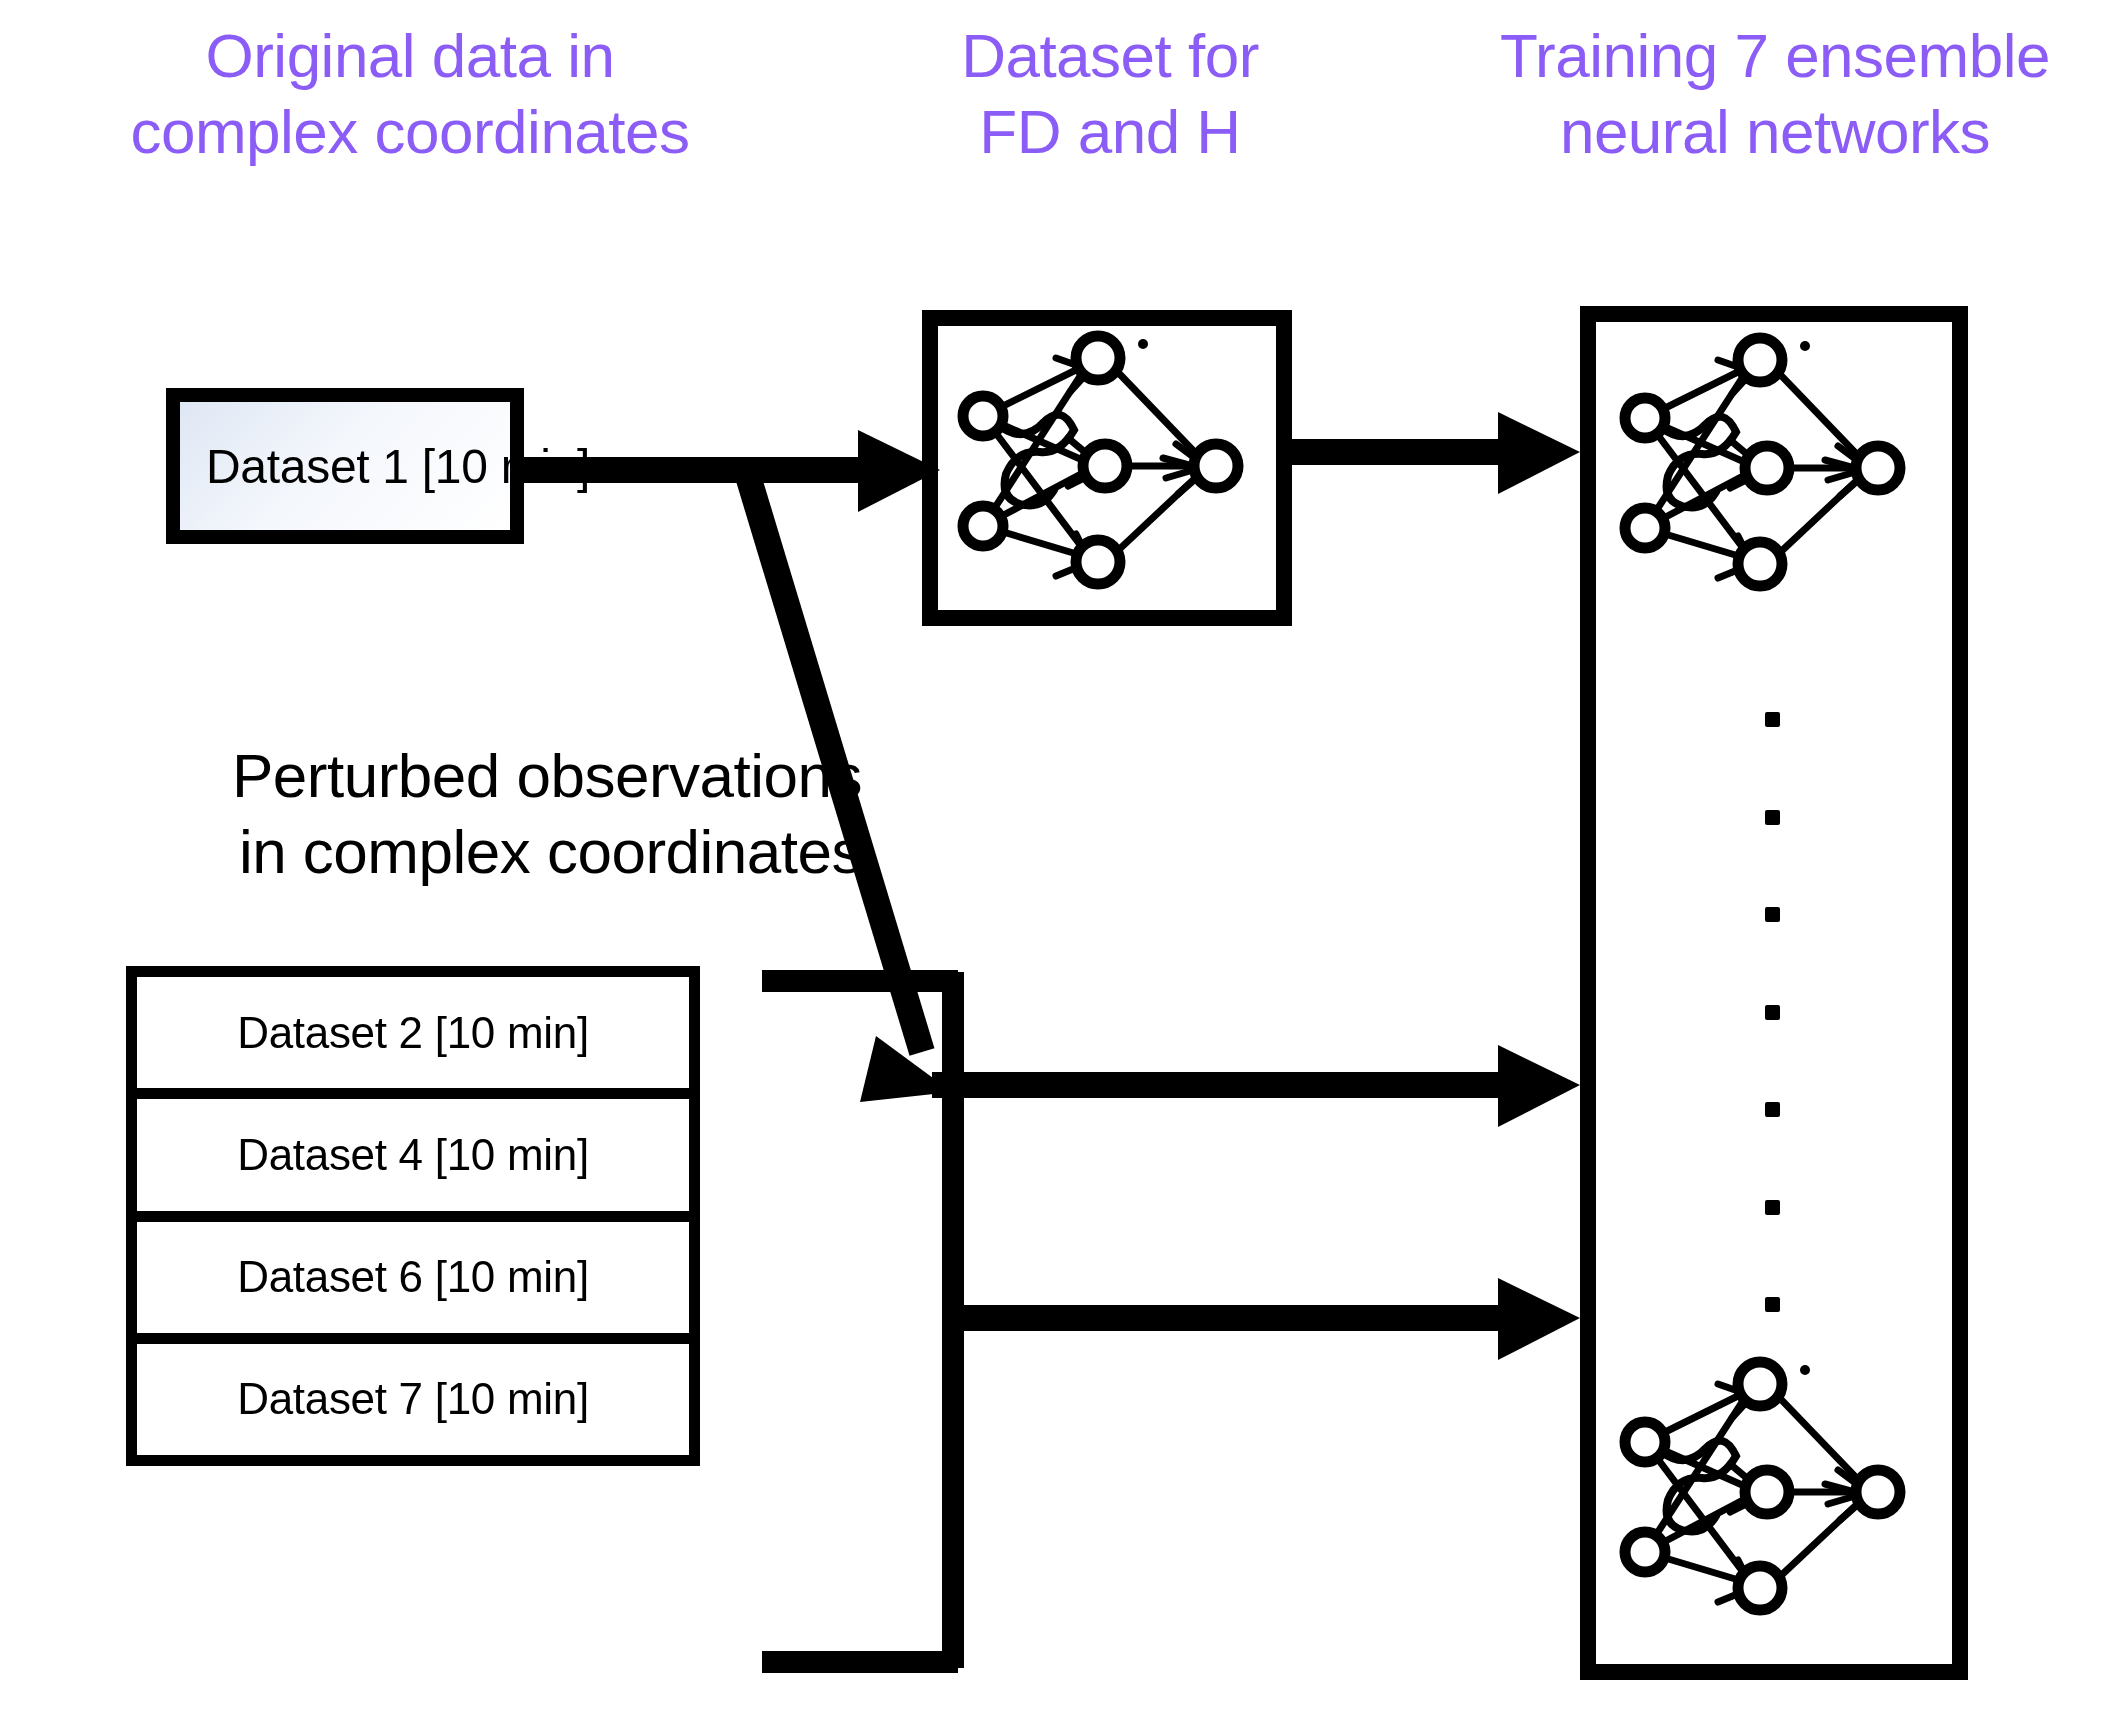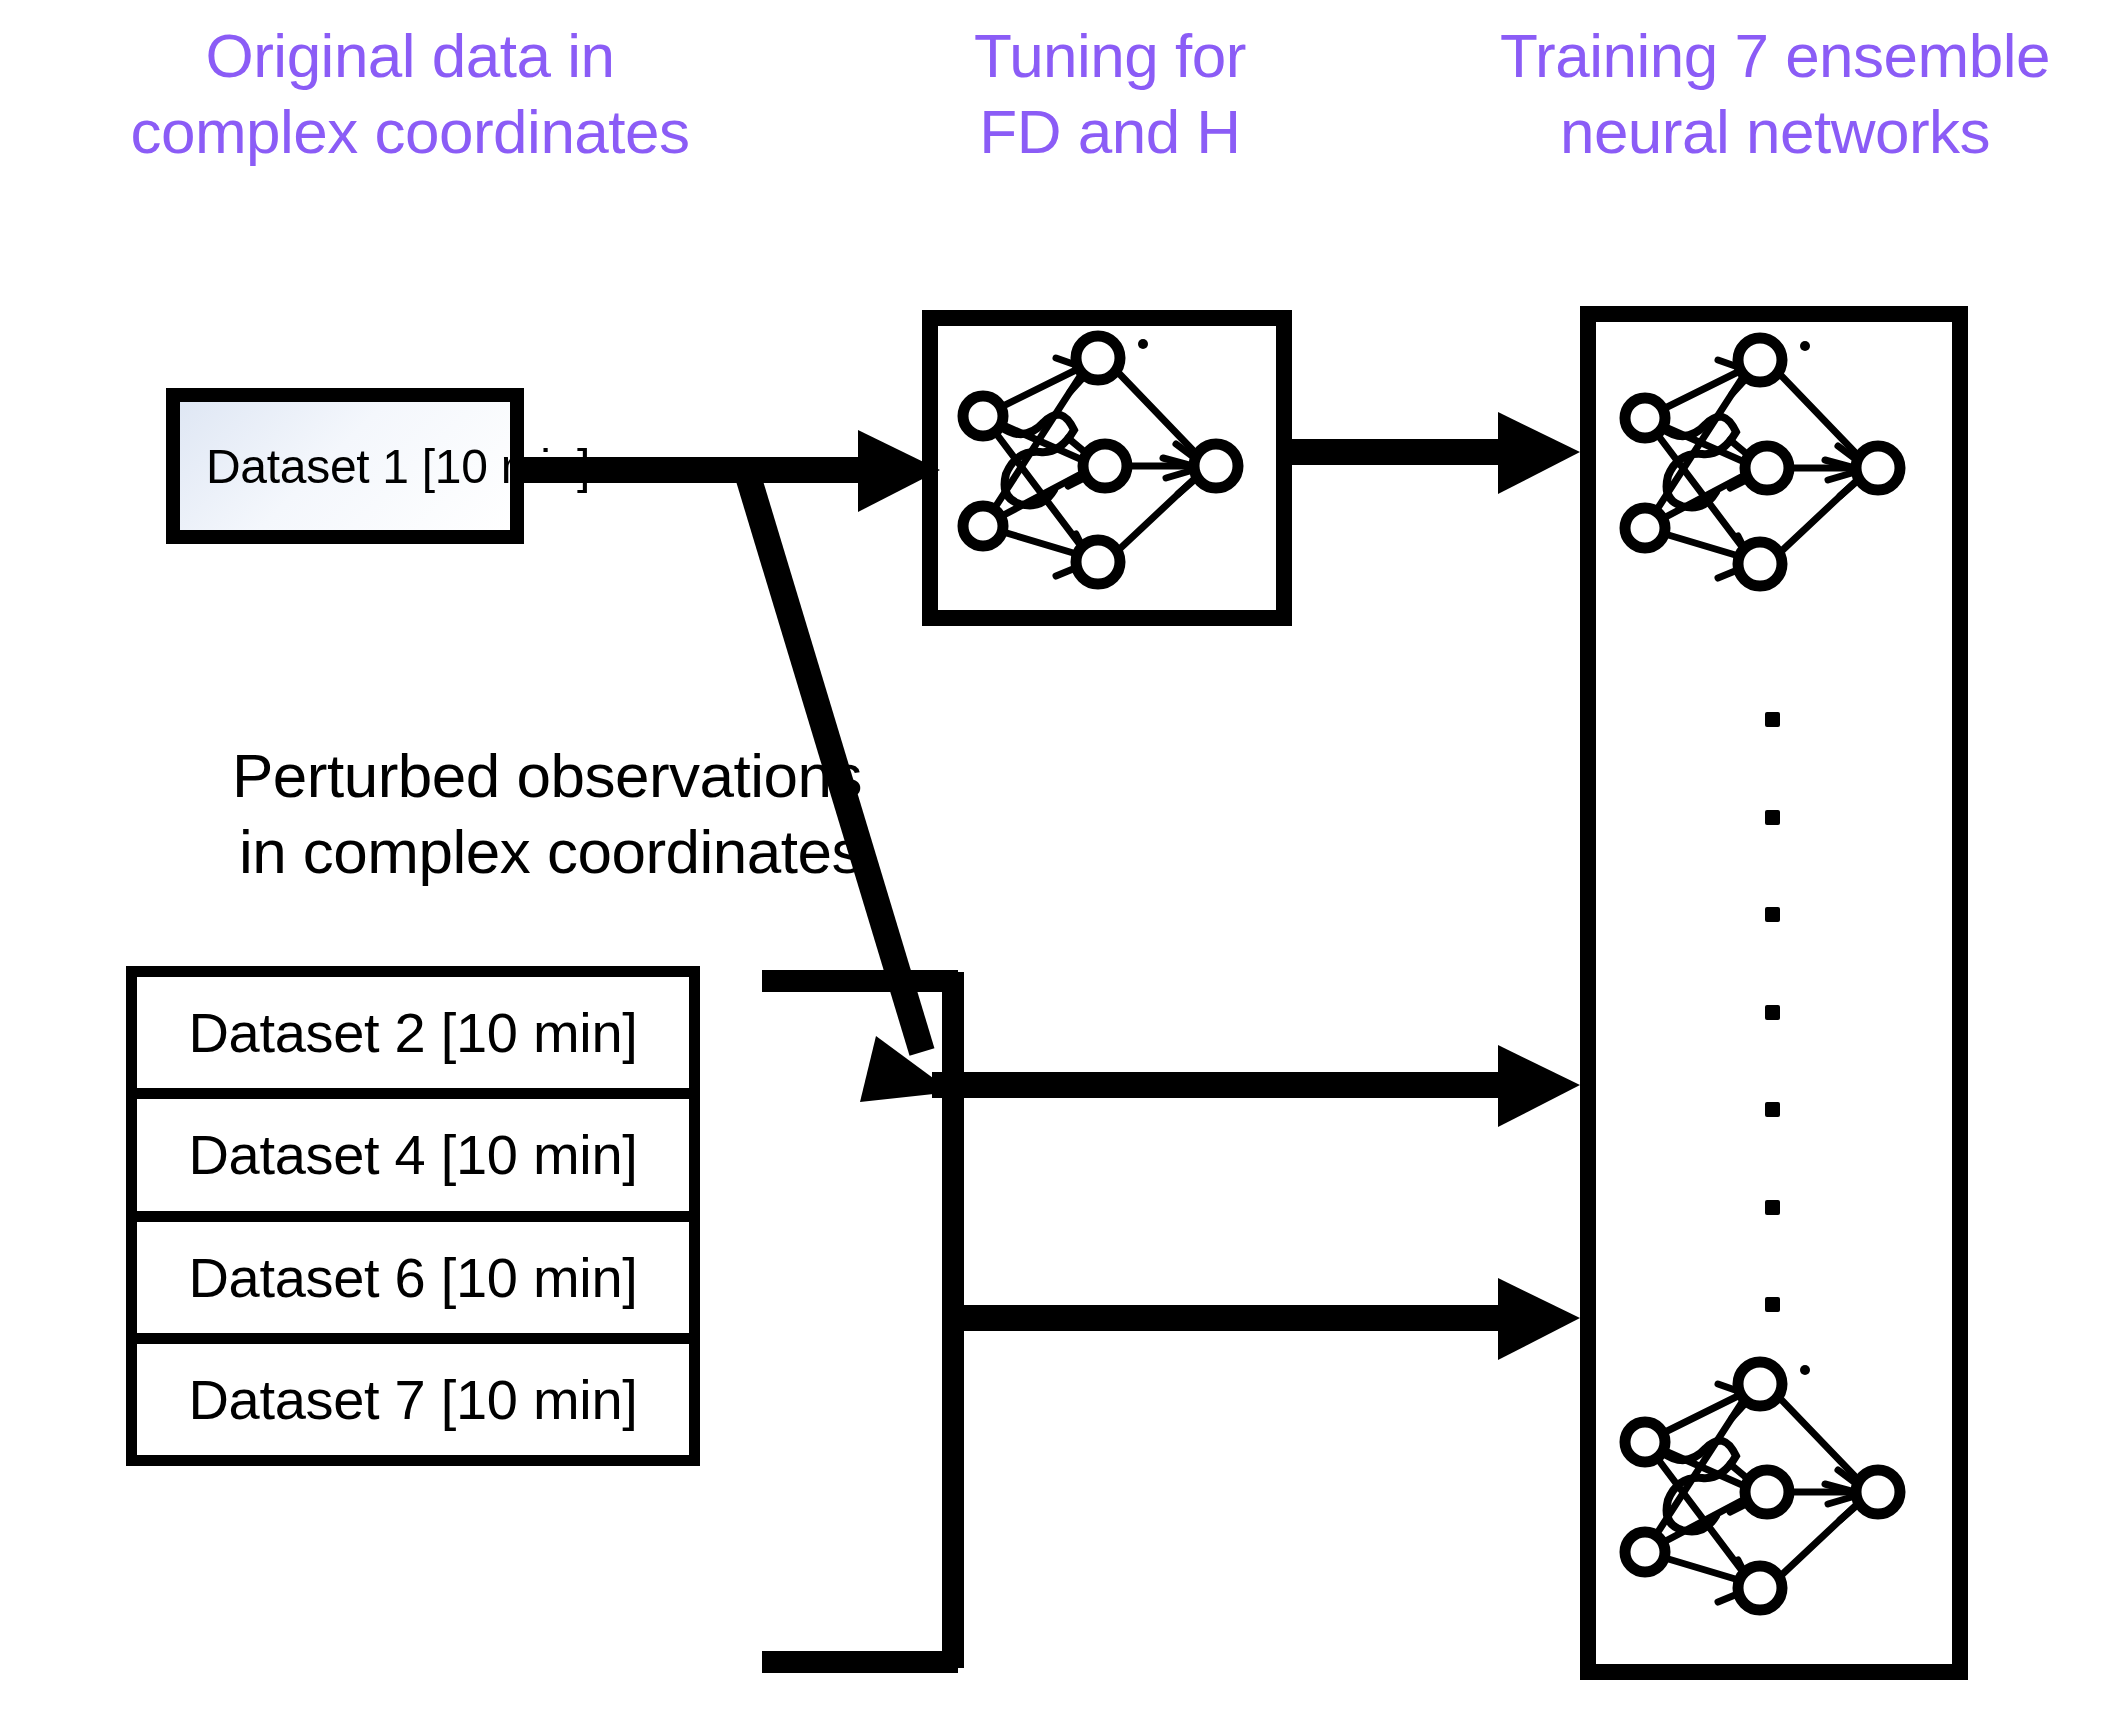--- a/index.html
+++ b/index.html
@@ -83,21 +83,21 @@
     flex: 1 1 0;
     border-bottom: 11px solid #000000;
     display: flex;
     align-items: center;
     justify-content: center;
     background: #ffffff;
     box-sizing: border-box;
   }
   #dataset-stack .ds-row:last-child { border-bottom: none; }
   #dataset-stack .ds-row span {
-    font-size: 56px;
+    font-size: 44px;
     color: #000000;
     white-space: nowrap;
     letter-spacing: -0.3px;
   }
 
   
   .nn-box {
     position: absolute;
     border: 16px solid #000000;
     box-sizing: border-box;
@@ -137,21 +137,21 @@
   }
 </style>
 </head>
 <body>
 
 <div id="canvas">
 
   <div class="hdr" id="hdr-original">Original data in
 complex coordinates</div>
 
-  <div class="hdr" id="hdr-tuning">Tuning for
+  <div class="hdr" id="hdr-tuning">Dataset for
 FD and H</div>
 
   <div class="hdr" id="hdr-training">Training 7 ensemble
 neural networks</div>
 
   <div class="section-label" id="label-perturbed">Perturbed observations
 in complex coordinates</div>
 
   <div id="dataset1-box">
     <span class="dslabel">Dataset 1 [10 min]</span>

